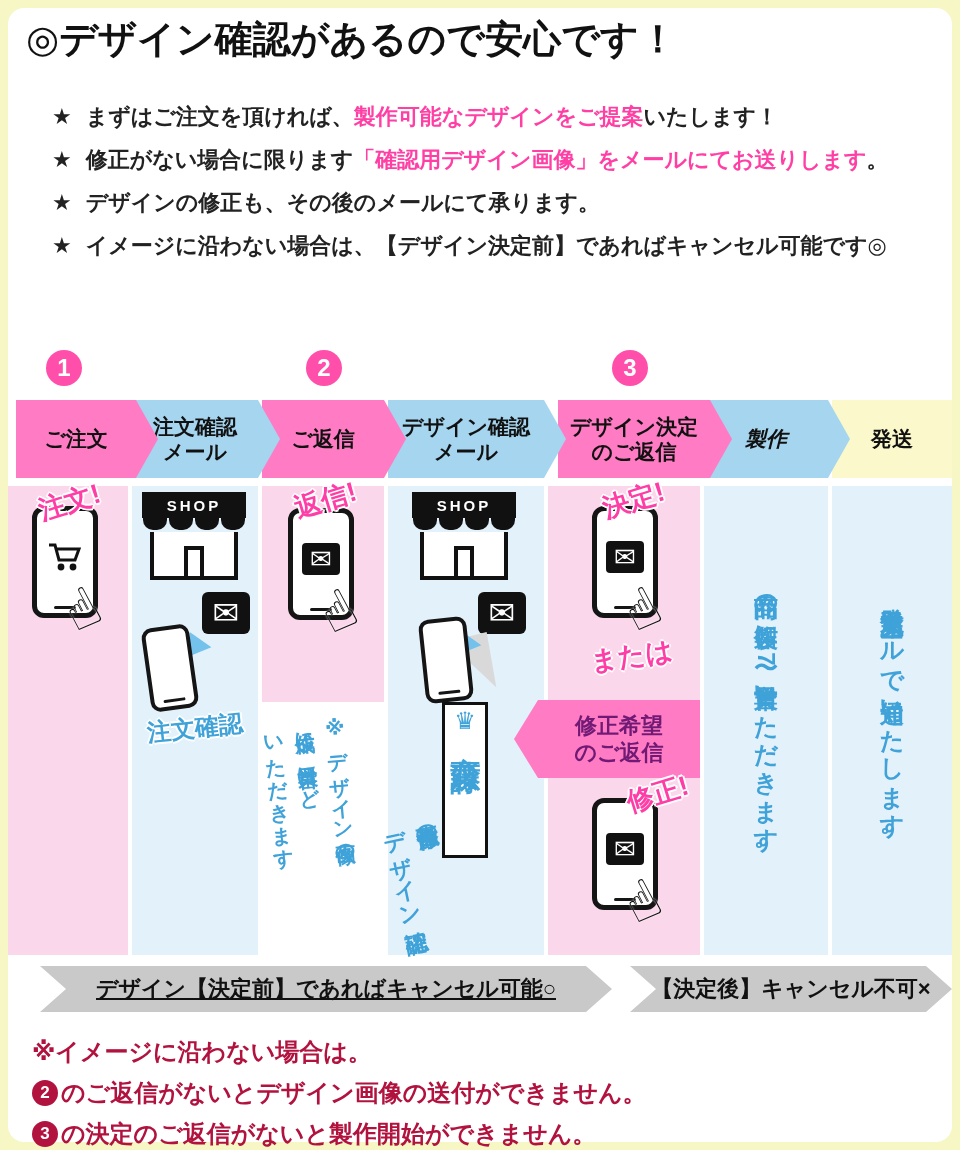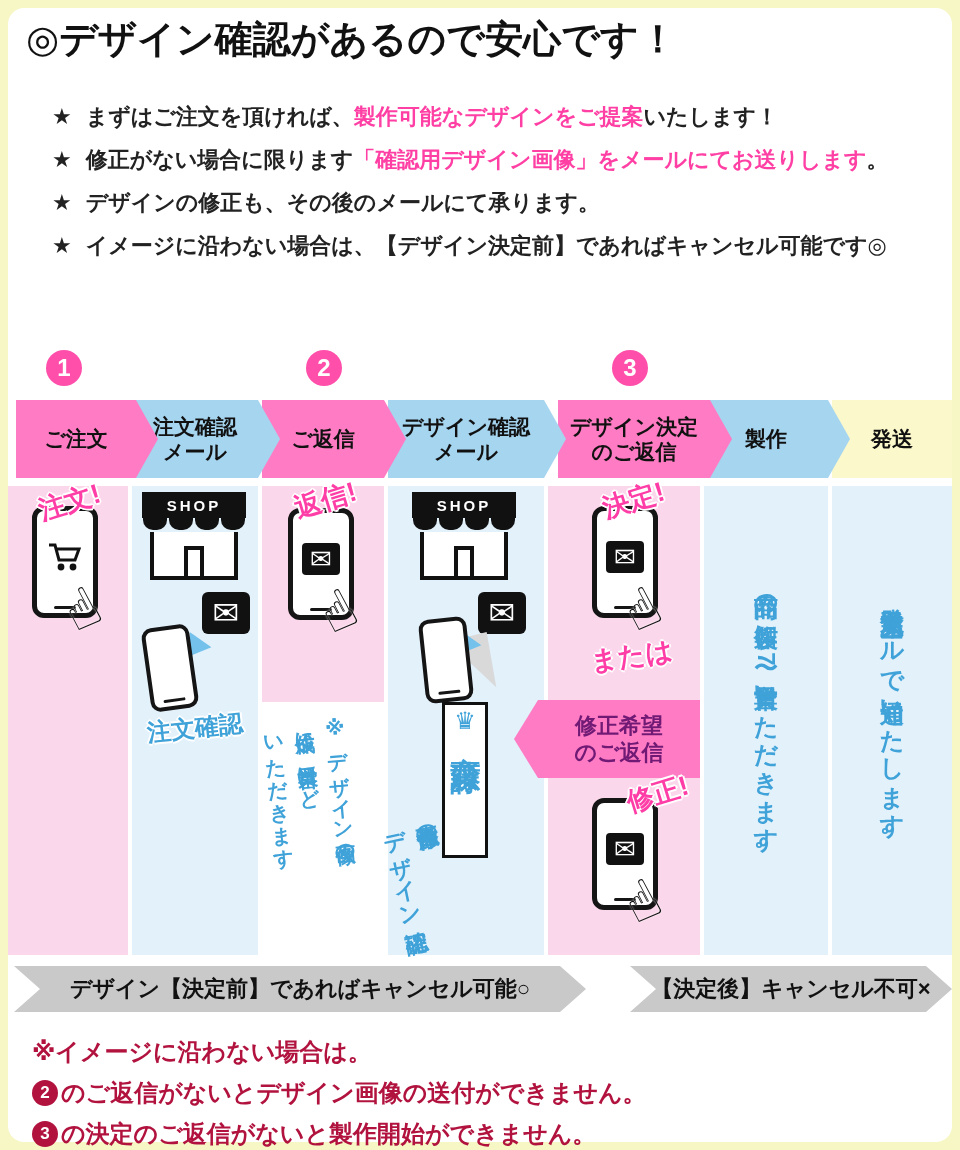--- a/index.html
+++ b/index.html
@@ -38,21 +38,21 @@
 
   .fh{ position:absolute; top:400px; height:78px; display:flex; align-items:center; justify-content:center;
        text-align:center; font-weight:800; font-size:21px; line-height:1.2; color:#111; }
   .fh::after{ content:""; position:absolute; left:100%; top:0; width:0; height:0;
        border-top:39px solid transparent; border-bottom:39px solid transparent; border-left:22px solid transparent; }
   .fh1{ left:16px;   width:120px; background:var(--hpink);  z-index:17; }
   .fh2{ left:132px; width:126px; background:var(--hblue);  z-index:16; }
   .fh3{ left:262px; width:122px; background:var(--hpink);  z-index:15; }
   .fh4{ left:388px; width:156px; background:var(--hblue);  z-index:14; }
   .fh5{ left:558px; width:152px; background:var(--hpink);  z-index:13; }
-  .fh6{ left:704px; width:124px; background:var(--hblue);  z-index:12; }
+  .fh6{ left:704px; width:124px; background:var(--hblue);  z-index:12;font-style:italic; }
   .fh7{ left:832px; width:120px; background:var(--hyellow);z-index:11; }
   .fh1::after,.fh3::after,.fh5::after{ border-left-color:var(--hpink); }
   .fh2::after,.fh4::after,.fh6::after{ border-left-color:var(--hblue); }
   .fh7::after{ display:none; }
 
   .preline{ white-space:pre-line; }
 
   .col{ position:absolute; top:486px; height:469px; }
   .col1{ left:8px;   width:120px; background:var(--cpink); }
   .col2{ left:132px; width:126px; background:var(--cblue); }
@@ -114,22 +114,22 @@
              text-shadow:-2px 0 #fff,2px 0 #fff,0 -2px #fff,0 2px #fff; }
   .fixbox{ position:absolute; left:-10px; top:214px; width:162px; height:78px; background:var(--hpink); z-index:6;
            display:flex; align-items:center; justify-content:center; text-align:center;
            font-size:22px; font-weight:800; color:#701a75; line-height:1.25; }
   .fixbox::before{ content:""; position:absolute; right:100%; top:0; width:0; height:0;
            border-top:39px solid transparent; border-bottom:39px solid transparent; border-right:24px solid var(--hpink); }
 
   .banner{ position:absolute; top:966px; height:46px; background:var(--gray);
            display:flex; align-items:center; justify-content:center;
            font-size:22px; font-weight:800; color:#111; white-space:nowrap; }
-  .banner.left{ left:14px; width:572px;
-      clip-path:polygon(0 0, calc(100% - 26px) 0, 100% 50%, calc(100% - 26px) 100%, 0 100%, 26px 50%); }
+  .banner.left{ left:40px; width:572px;
+      clip-path:polygon(0 0, calc(100% - 26px) 0, 100% 50%, calc(100% - 26px) 100%, 0 100%, 26px 50%);text-decoration:underline; }
   .banner.right{ left:630px; width:322px;
       clip-path:polygon(0 0, calc(100% - 26px) 0, 100% 50%, calc(100% - 26px) 100%, 0 100%, 26px 50%); }
 
   .footnotes{ position:absolute; left:32px; top:1036px; font-size:24px; font-weight:800; color:var(--red); }
   .fline{ margin-bottom:9px; white-space:nowrap; display:flex; align-items:center; }
   .fnum{ display:inline-flex; width:26px; height:26px; border-radius:50%; background:var(--red); color:#fff;
          font-size:17px; font-weight:800; align-items:center; justify-content:center; margin-right:3px; flex:0 0 auto; }
 </style>
 </head>
 <body>

